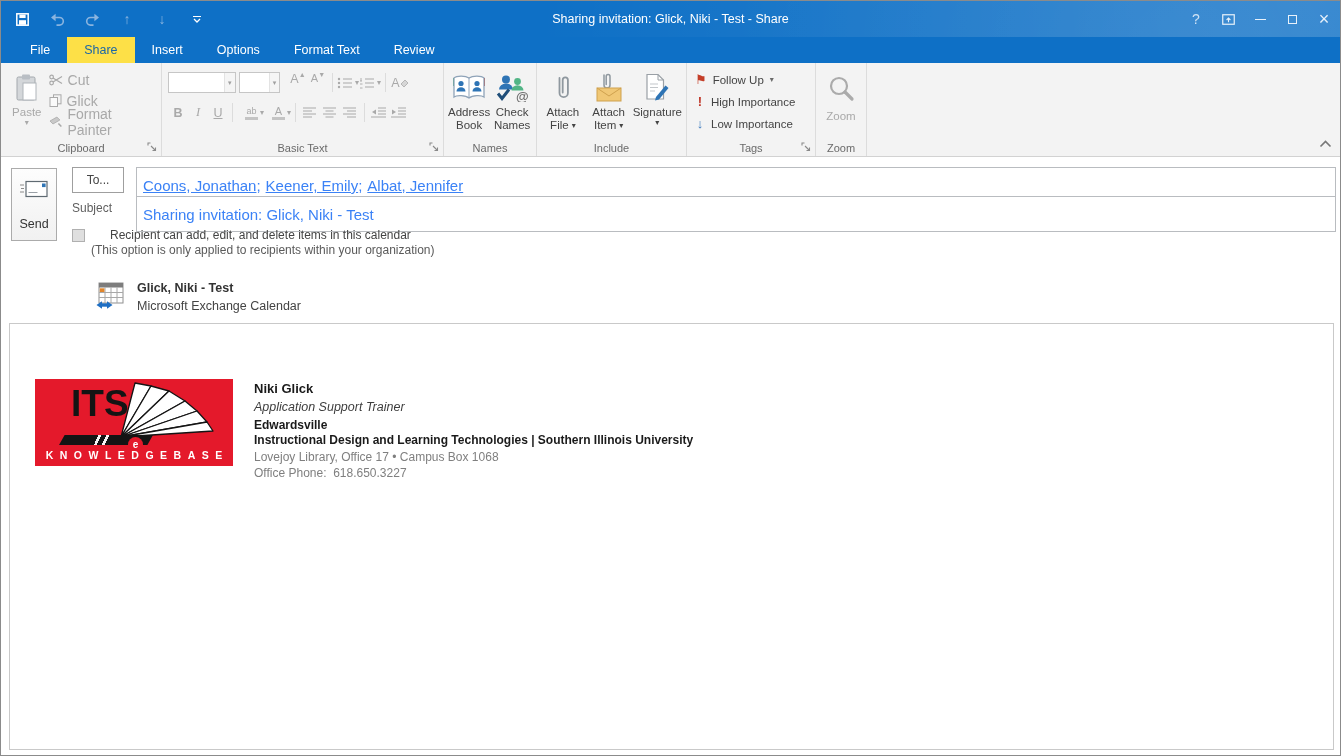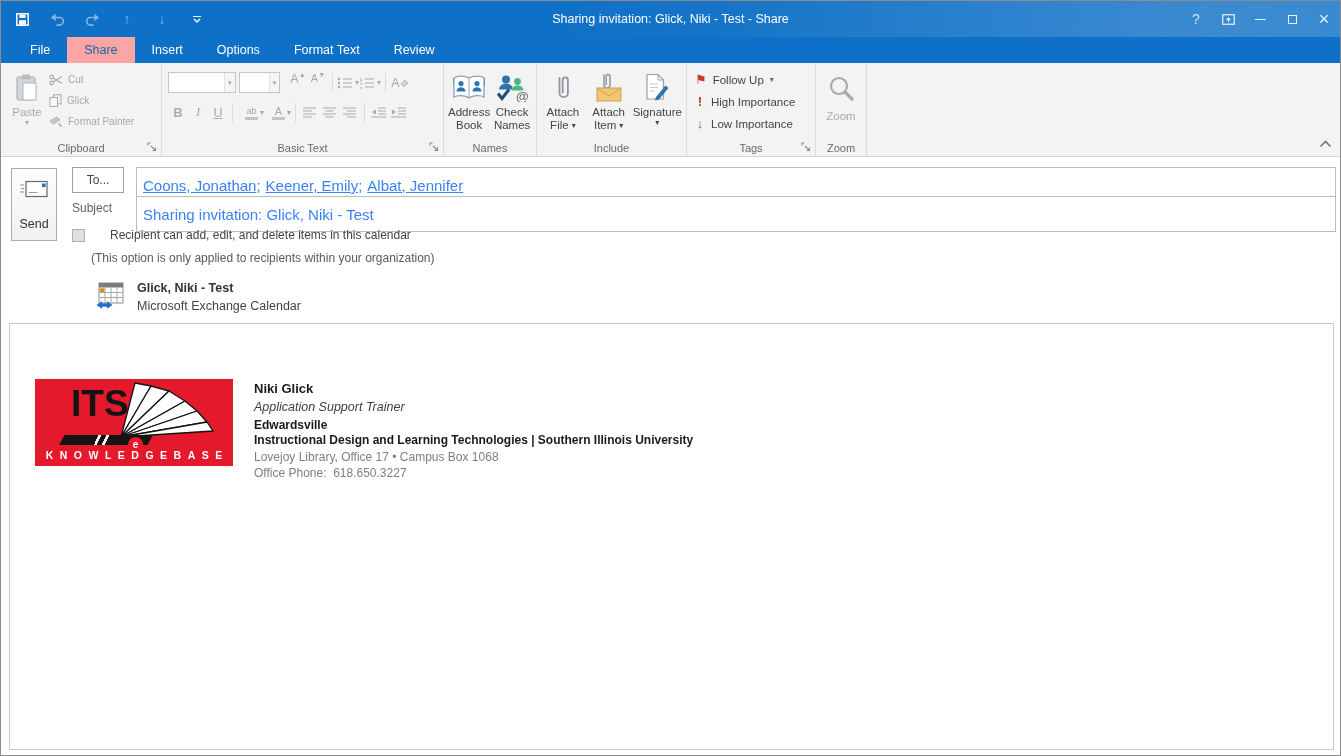--- a/index.html
+++ b/index.html
@@ -34,37 +34,37 @@
   .help-btn { color:#cfe2f5; font-size:14px; }
   .maxbox { width:9px; height:9px; border:1.4px solid #e8f1fa; display:inline-block; }
   .minbar { width:11px; height:0; border-top:1.6px solid #e8f1fa; display:inline-block; }
   .close-x { font-size:18px; font-weight:400; }
   
   .tabrow {
     position:absolute; left:0; top:36px; width:100%; height:26px;
     background:#0e70c6; display:flex; align-items:stretch; padding-left:12px;
   }
   .tab { padding:0 17px; display:flex; align-items:center; color:#fff; font-size:12.5px; cursor:default; }
-  .tab.active { background:#fca5a5; color:#1a66a8; }
+  .tab.active { background:#fde047; color:#1a66a8; }
   
   .ribbon {
     position:absolute; left:0; top:62px; width:100%; height:94px;
     background:#f3f3f3; border-bottom:1px solid #d2d2d2; display:flex;
   }
   .rgroup { position:relative; height:93px; border-right:1px solid #dcdcdc; flex:none; }
   .glabel { position:absolute; bottom:2px; left:0; right:0; text-align:center; font-size:11px; color:#6a6a6a; }
   .launcher { position:absolute; right:3px; bottom:3px; width:12px; height:12px; display:flex; align-items:center; justify-content:center; }
   .disabled { color:#a9a9a9 !important; }
   .bigbtn {
     display:flex; flex-direction:column; align-items:center; justify-content:flex-start;
     font-size:11.5px; line-height:13px; color:#444; padding-top:5px; height:72px; cursor:default;
   }
   .bigbtn .bicon { height:36px; display:flex; align-items:center; justify-content:center; }
   .caret { font-size:8px; line-height:8px; color:inherit; }
-  .smallbtn { display:flex; align-items:center; gap:5px; height:21px; font-size:10px; cursor:default; }
+  .smallbtn { display:flex; align-items:center; gap:5px; height:21px; font-size:14px; cursor:default; }
   .vsep { width:1px; background:#dcdcdc; margin:2px 4px; align-self:stretch; }
   
   .clip-inner { display:flex; padding:2px 2px 0 4px; }
   .paste-col { width:44px; }
   .small-col { display:flex; flex-direction:column; padding-top:4px; }
   
   .bt-inner { padding:8px 4px 0 6px; }
   .bt-row { display:flex; align-items:center; height:23px; }
   .bt-row + .bt-row { margin-top:7px; }
   .combo { height:21px; background:#fff; border:1px solid #c6c6c6; display:flex; align-items:stretch; margin-right:3px; }
@@ -106,21 +106,21 @@
   }
   .field { position:absolute; left:135px; width:1200px; height:36px; border:1px solid #b9bcc0; background:#fff; display:flex; align-items:center; padding:0 6px; font-size:15px; color:#3b82f6; }
   .to-field { top:10px; }
   .subj-field { top:39px; }
   .rname { text-decoration:underline; }
   .rsep { margin-right:5px; }
   .subj-label { position:absolute; left:71px; top:44px; font-size:12px; color:#5f5f5f; }
   .chk-row { position:absolute; left:71px; top:71px; display:flex; align-items:center; gap:25px; }
   .chk-box { width:13px; height:13px; background:#dfdfdf; border:1px solid #b0b0b0; }
   .chk-label { font-size:12px; color:#444; }
-  .note { position:absolute; left:90px; top:94px; font-size:12px; color:#5a5a5a; }
+  .note { position:absolute; left:90px; top:86px; font-size:12px; color:#5a5a5a; }
   .cal-row { position:absolute; left:95px; top:124px; display:flex; gap:13px; }
   .cal-text .cal-name { font-size:12.5px; font-weight:bold; color:#333; }
   .cal-text .cal-type { font-size:12.5px; color:#444; margin-top:4px; }
   
   .bodybox { position:absolute; left:8px; top:322px; width:1325px; height:427px; border:1px solid #c9c9c9; background:#fff; }
   .logo { position:absolute; left:25px; top:55px; width:198px; height:87px; background:#e4192b; overflow:hidden; }
   .logo-its { position:absolute; left:36px; top:4px; font-size:37px; font-weight:800; color:#141414; letter-spacing:0px; }
   .fan-svg { position:absolute; left:80px; top:2px; }
   .logo-base { position:absolute; left:24px; top:56px; width:94px; height:10px;
     background:linear-gradient(115deg,#141414 40%,#f5f5f5 40% 43%,#141414 43% 48%,#f5f5f5 48% 51%,#141414 51%);

